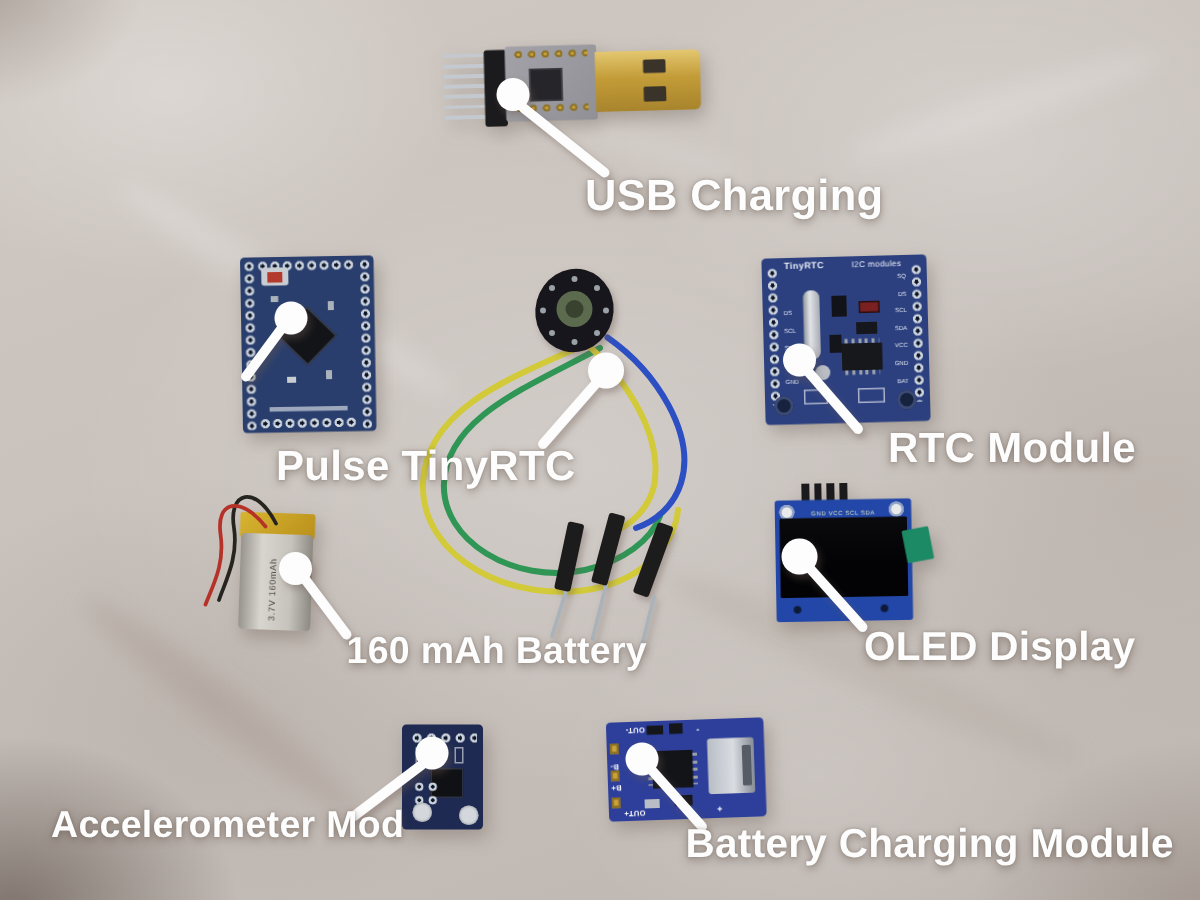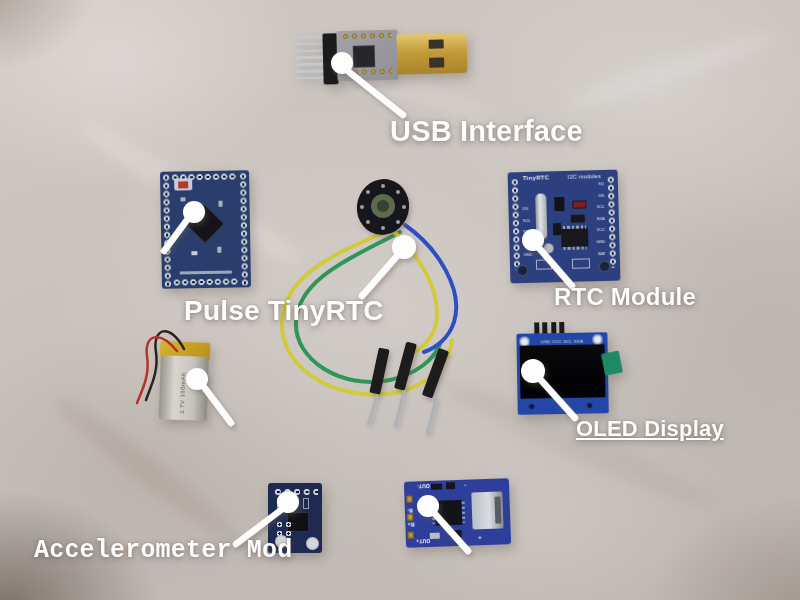--- a/index.html
+++ b/index.html
@@ -144,24 +144,24 @@
   .chg-usb i{position:absolute;right:2px;top:5px;bottom:5px;width:6px;background:#565c66;display:block;border-radius:1px;}
 
   
   svg.layer{position:absolute;left:0;top:0;}
   .lbl{position:absolute;font-weight:bold;color:#fdfdfd;white-space:nowrap;line-height:1.08;
        letter-spacing:.2px;
        text-shadow:0 2px 6px rgba(95,80,70,.55),0 0 2px rgba(95,80,70,.35);}
   .lbl-usb{left:390px;top:116px;font-size:29px;}
   .lbl-nano{left:15px;top:251px;font-size:24px;}
   .lbl-pulse{left:184px;top:296px;font-size:28px;}
-  .lbl-rtc{left:554px;top:284px;font-size:24px;}
+  .lbl-rtc{left:592px;top:284px;font-size:28px;}
   .lbl-batt{left:231px;top:421px;font-size:25px;}
-  .lbl-oled{left:576px;top:417px;font-size:22px;text-decoration:underline;}
-  .lbl-accel{left:34px;top:537px;font-size:25px;font-family:Liberation Mono, monospace;}
+  .lbl-oled{left:576px;top:417px;font-size:27px;}
+  .lbl-accel{left:34px;top:537px;font-size:25px;}
   .lbl-chg{left:457px;top:548px;font-size:27px;}
 </style>
 </head>
 <body>
 
 <div class="photo">
   <div class="bg"></div>
   <div class="vein v1"></div>
   <div class="vein v2"></div>
   <div class="vein v3"></div>
@@ -338,18 +338,20 @@
       <circle cx="194" cy="212" r="11" stroke="none"></circle>
       <circle cx="404" cy="247" r="12" stroke="none"></circle>
       <circle cx="533" cy="240" r="11" stroke="none"></circle>
       <circle cx="197" cy="379" r="11" stroke="none"></circle>
       <circle cx="533" cy="371" r="12" stroke="none"></circle>
       <circle cx="288" cy="502" r="11" stroke="none"></circle>
       <circle cx="428" cy="506" r="11" stroke="none"></circle>
     </g>
   </svg>
 
-  <div class="lbl lbl-usb">USB Interface</div>
+  <div class="lbl lbl-usb">USB Charging</div>
   <div class="lbl lbl-pulse">Pulse TinyRTC</div>
   <div class="lbl lbl-rtc">RTC Module</div>
+  <div class="lbl lbl-batt">160 mAh Battery</div>
   <div class="lbl lbl-oled">OLED Display</div>
   <div class="lbl lbl-accel">Accelerometer Mod</div>
+  <div class="lbl lbl-chg">Battery Charging Module</div>
 </div>
 
 </body></html>

